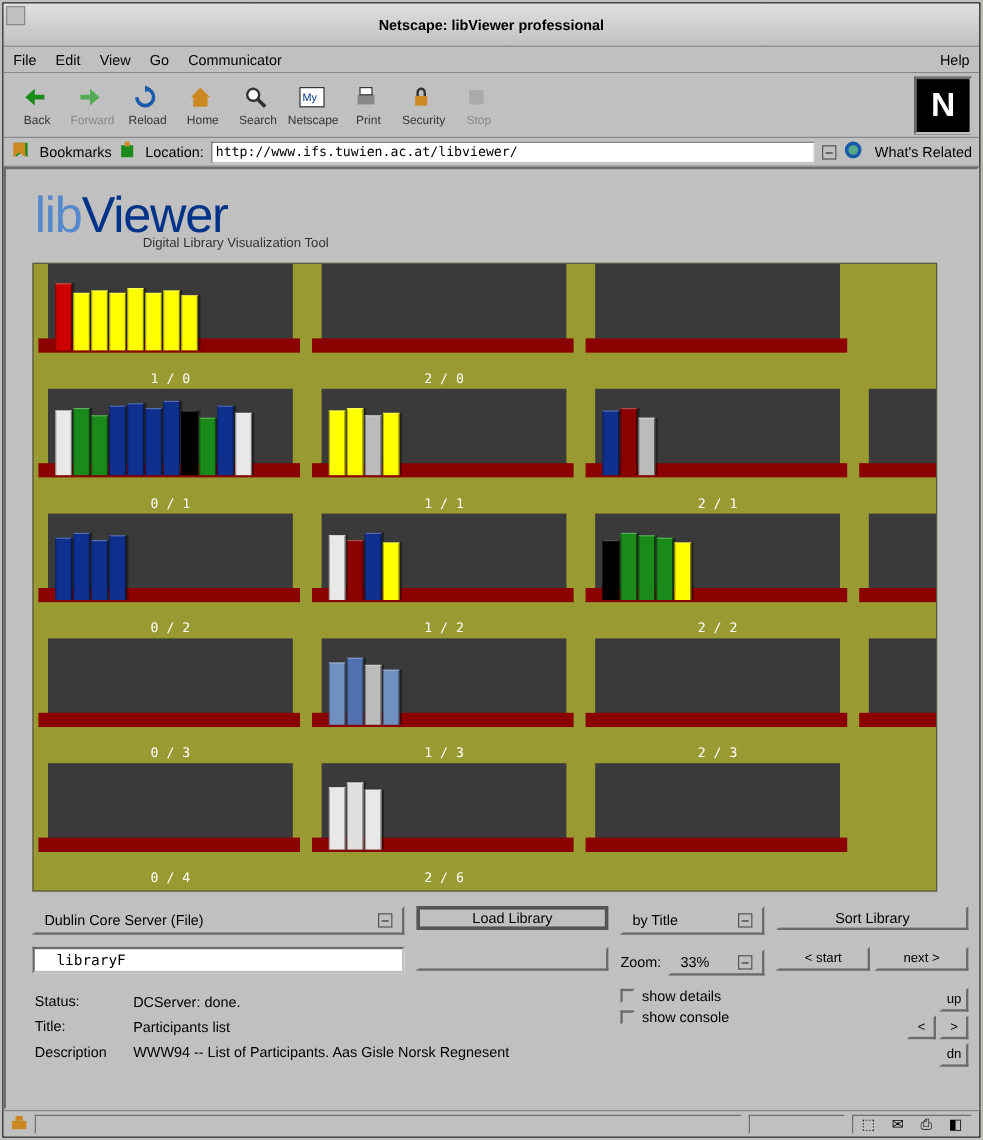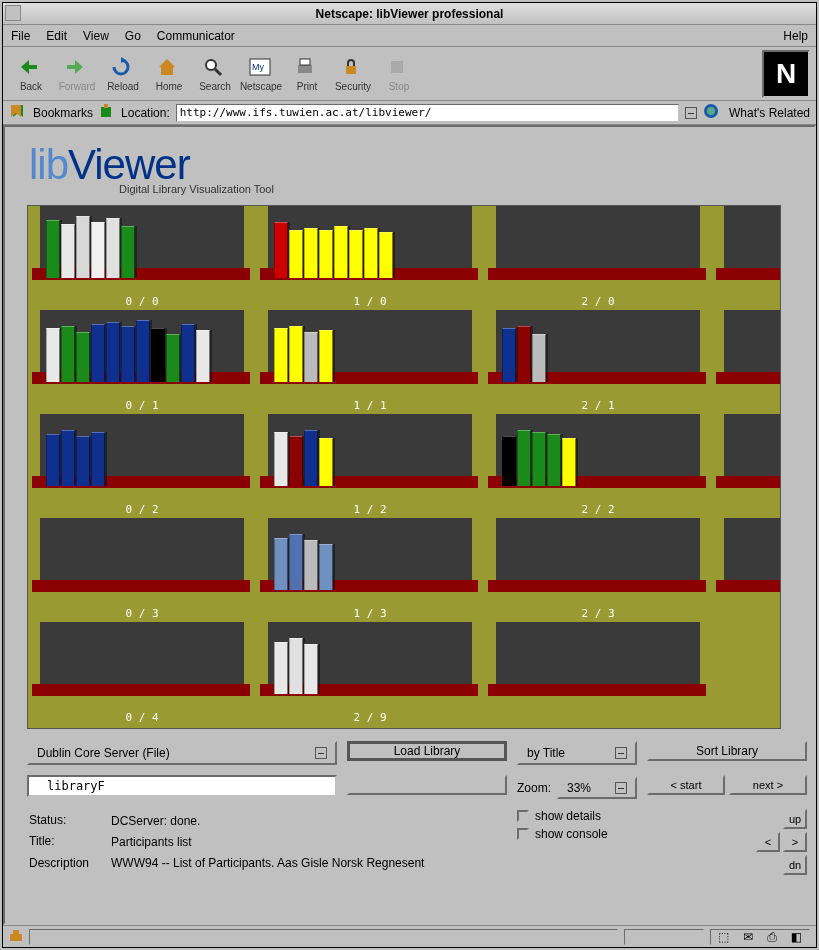--- a/index.html
+++ b/index.html
@@ -15,21 +15,21 @@
 .window {
   width: 815px;
   height: 946px;
   margin: 2px;
   background: #c0c0c0;
   border: 1px solid #000;
   display: flex;
   flex-direction: column;
 }
 .titlebar {
-  height: 22px;
+  height: 36px;
   background: linear-gradient(#e0e0e0, #c0c0c0);
   border-bottom: 1px solid #888;
   display: flex;
   align-items: center;
   justify-content: center;
   font-weight: bold;
   position: relative;
 }
 .titlebar-close {
   position: absolute;
@@ -408,33 +408,20 @@
       </div>
       <div class="logo-sub">Digital Library Visualization Tool</div>
     </div>
 
     <div class="shelf-area">
       <div class="shelf-grid" id="shelf-grid">
           <div class="shelf-row">
             <div class="shelf-cell">
               <div class="shelf-back"></div>
               <div class="shelf-floor"></div>
-              <div class="shelf-label">0 / 0</div>
-              <div class="books">
-                <div class="book" style="background: rgb(26, 138, 26); height: 58px;"></div>
-                <div class="book" style="background: rgb(232, 232, 232); height: 54px;"></div>
-                <div class="book" style="background: rgb(216, 216, 216); height: 62px;"></div>
-                <div class="book" style="background: rgb(240, 240, 240); height: 56px;"></div>
-                <div class="book" style="background: rgb(224, 224, 224); height: 60px;"></div>
-                <div class="book" style="background: rgb(26, 138, 26); height: 52px;"></div>
-              </div>
-            </div>
-            <div class="shelf-cell">
-              <div class="shelf-back"></div>
-              <div class="shelf-floor"></div>
               <div class="shelf-label">1 / 0</div>
               <div class="books">
                 <div class="book" style="background: rgb(204, 0, 0); height: 56px;"></div>
                 <div class="book" style="background: rgb(255, 255, 0); height: 48px;"></div>
                 <div class="book" style="background: rgb(255, 255, 0); height: 50px;"></div>
                 <div class="book" style="background: rgb(255, 255, 0); height: 48px;"></div>
                 <div class="book" style="background: rgb(255, 255, 0); height: 52px;"></div>
                 <div class="book" style="background: rgb(255, 255, 0); height: 48px;"></div>
                 <div class="book" style="background: rgb(255, 255, 0); height: 50px;"></div>
                 <div class="book" style="background: rgb(255, 255, 0); height: 46px;"></div>
@@ -568,21 +555,21 @@
           <div class="shelf-row">
             <div class="shelf-cell">
               <div class="shelf-back"></div>
               <div class="shelf-floor"></div>
               <div class="shelf-label">0 / 4</div>
               <div class="books"></div>
             </div>
             <div class="shelf-cell">
               <div class="shelf-back"></div>
               <div class="shelf-floor"></div>
-              <div class="shelf-label">2 / 9</div>
+              <div class="shelf-label">2 / 6</div>
               <div class="books">
                 <div class="book" style="background: rgb(232, 232, 232); height: 52px;"></div>
                 <div class="book" style="background: rgb(224, 224, 224); height: 56px;"></div>
                 <div class="book" style="background: rgb(232, 232, 232); height: 50px;"></div>
               </div>
             </div>
             <div class="shelf-cell">
               <div class="shelf-back"></div>
               <div class="shelf-floor"></div>
             </div>

